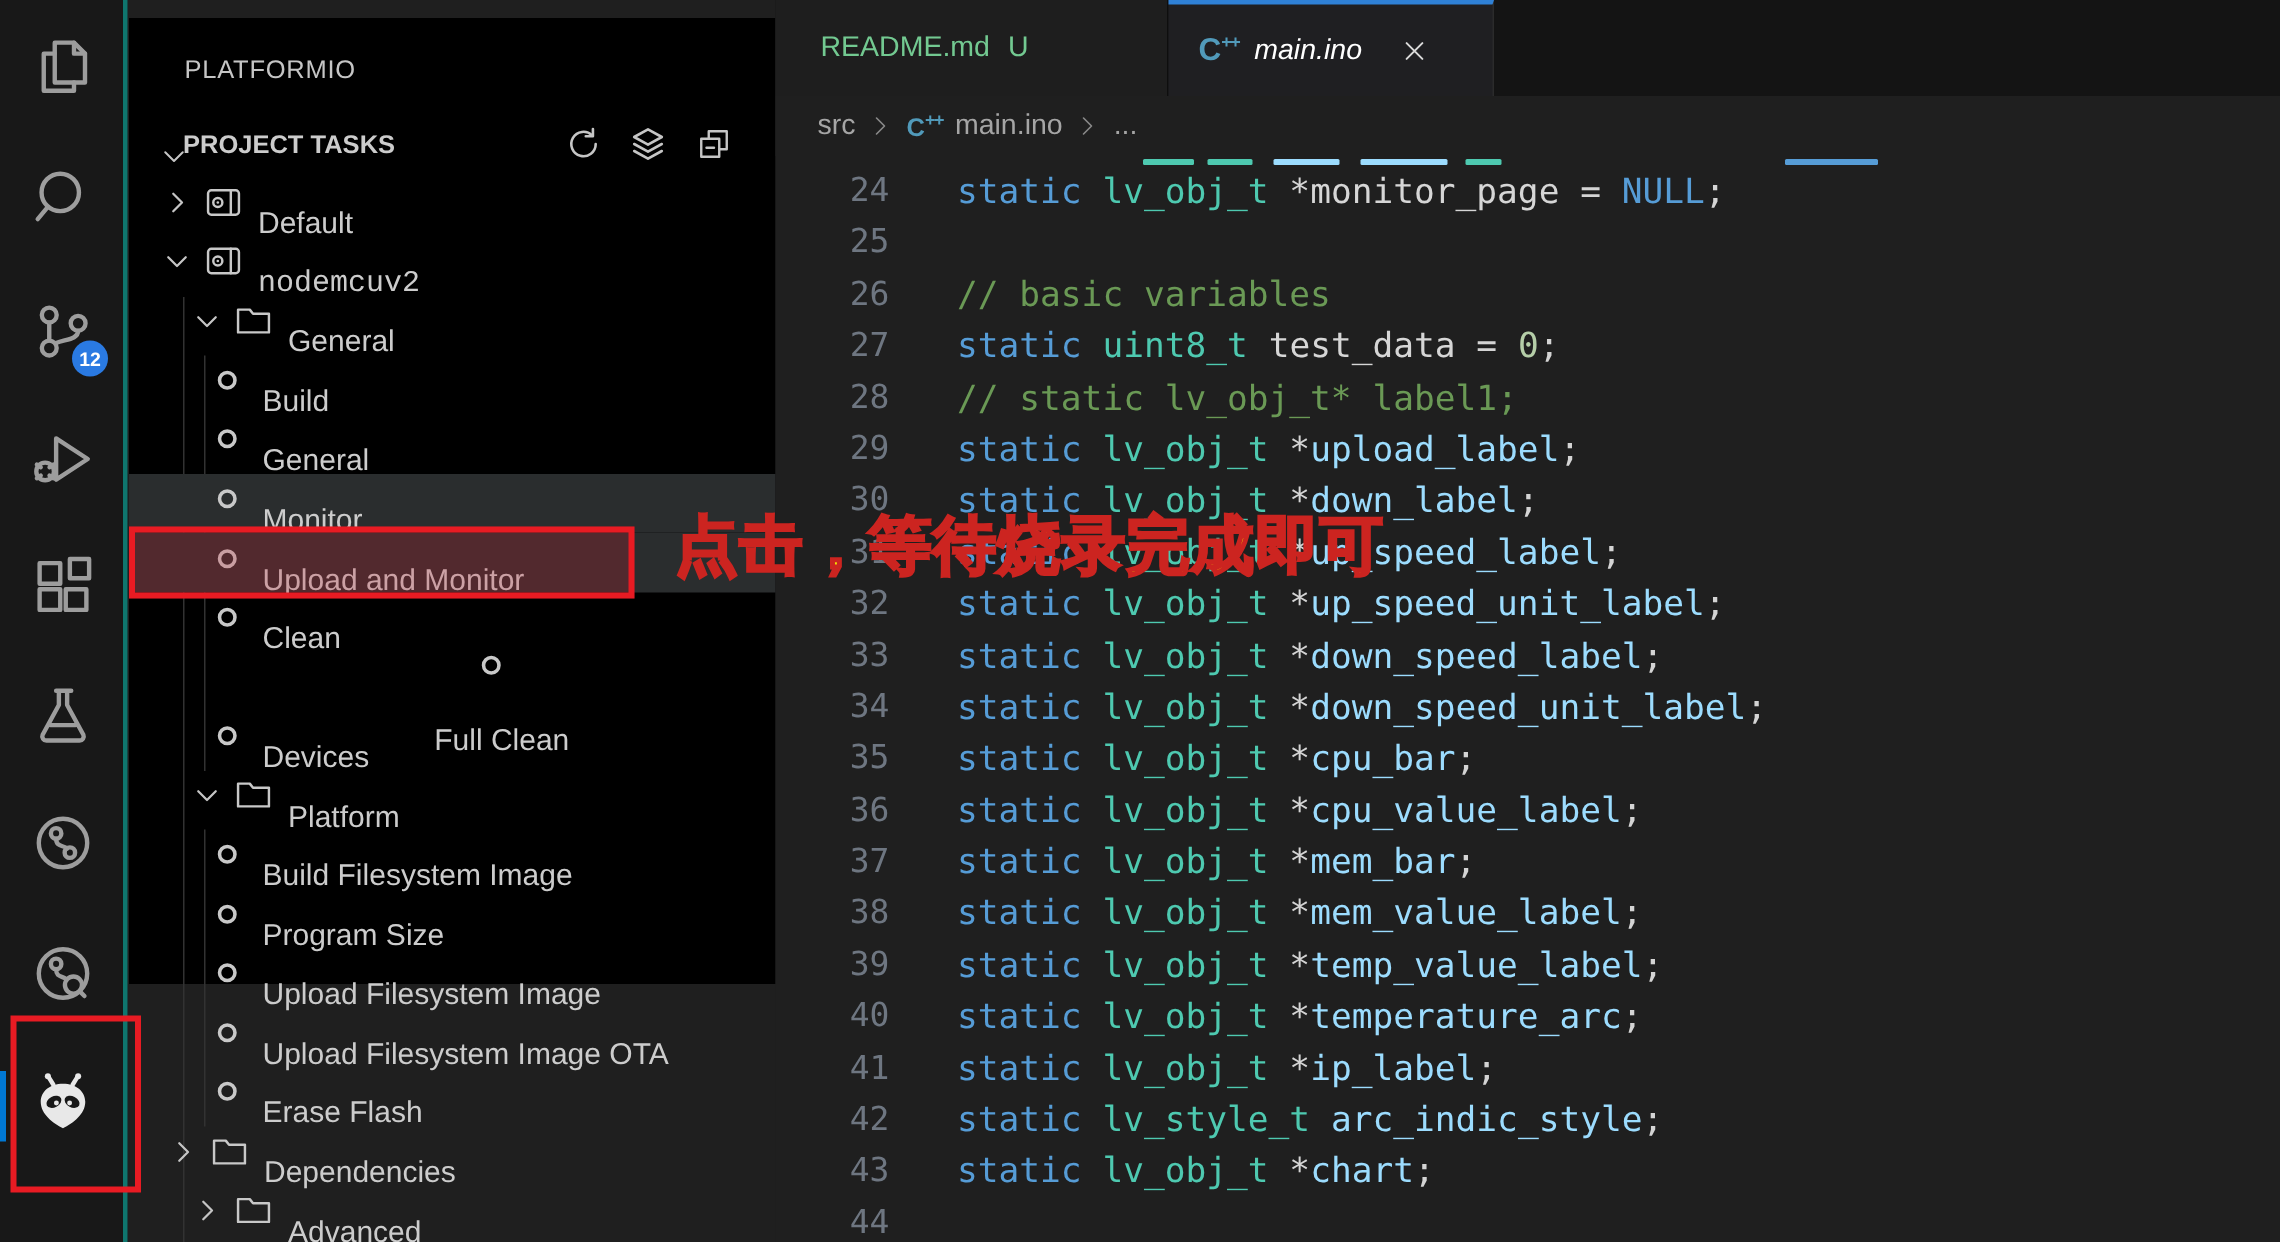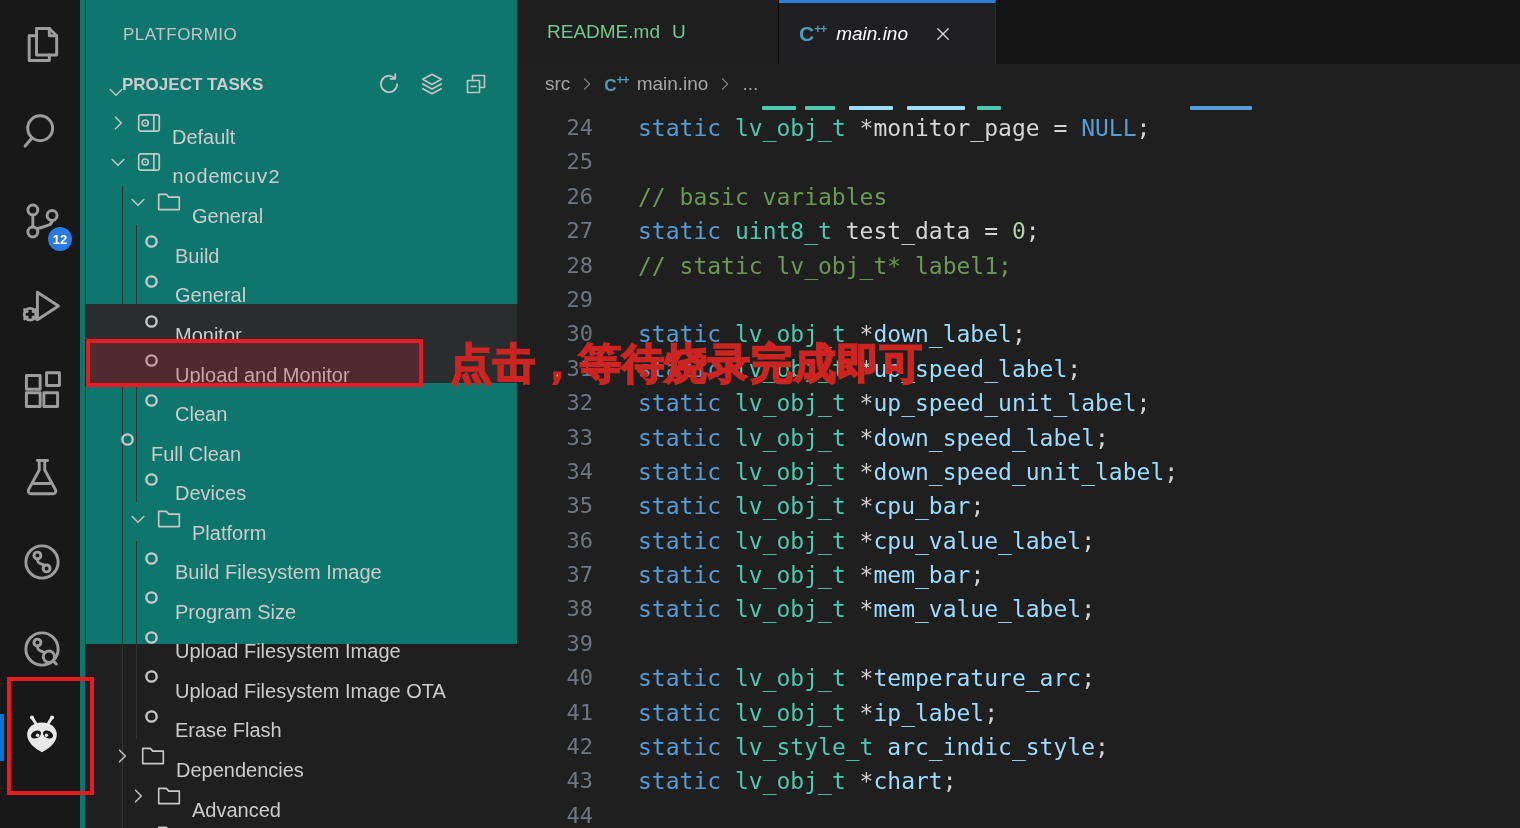--- a/index.html
+++ b/index.html
@@ -1,33 +1,33 @@
 <!DOCTYPE html>
 <html><head>
 <meta charset="utf-8">
 <style>
   * { margin:0; padding:0; box-sizing:border-box; }
   html,body { width:1520px; height:828px; background:#1f1f1f; overflow:hidden;
               font-family:"Liberation Sans", sans-serif; position:relative; }
 
   
   #activitybar { position:absolute; left:0; top:0; width:85px; height:828px;
-                 background:#181818; border-right:5px solid #0f766e; }
+                 background:#181818; border-right:3px solid #0f766e; }
   .ab-item { position:absolute; left:0; width:84px; height:62px;
              display:flex; align-items:center; justify-content:center; color:#9d9d9d; }
   .ab-item svg { width:44px; height:44px; stroke:#9d9d9d; fill:none;
                  stroke-width:1.6; stroke-linecap:round; stroke-linejoin:round; }
   .ab-item.active svg { stroke:#e8e8e8; }
   .ab-badge { position:absolute; right:12px; bottom:3px; min-width:24px; height:24px;
               border-radius:12px; color:#ffffff; font-size:13px; font-weight:bold;
               display:flex; align-items:center; justify-content:center; padding:0 4px; }
   #ab-active-bar { position:absolute; left:0; top:714px; width:4px; height:47px; }
 
   
-  #sidebar { position:absolute; left:86px; top:0; width:431px; height:644px; background:#0f766e; }
+  #sidebar { position:absolute; left:86px; top:12px; width:431px; height:644px; background:#000000; }
   #sb-title-row { position:absolute; top:21px; left:0; right:0; height:28px; }
   #sb-title { position:absolute; left:37px; top:4px; font-size:17px; color:#c5c5c5; letter-spacing:0.5px; }
   #sb-more { position:absolute; right:26px; top:2px; width:26px; height:26px; display:flex;
              align-items:center; justify-content:center; }
   #sb-section { position:absolute; top:66px; left:0; right:0; height:40px; }
   #sb-section .chev { position:absolute; left:10px; top:8px; }
   #sb-section-label { position:absolute; left:36px; top:9px; font-size:17px; font-weight:bold; color:#cccccc; }
   .sb-action { position:absolute; top:6px; width:28px; height:28px; display:flex;
                align-items:center; justify-content:center; }
   .sb-action svg, #sb-more svg, .chev svg { stroke:#c5c5c5; fill:none; stroke-width:1.6;
@@ -269,21 +269,21 @@
               <circle cx="12" cy="12" r="6.5" stroke-width="3"></circle>
             </svg></span>
           <span class="row-label">Upload and Monitor</span>
         </div>
         <div class="row" style="padding-left: 56px;">
           <span class="tree-ico" style="margin-right: 4px;"><svg viewBox="0 0 24 24" style="width: 19px; height: 19px;">
               <circle cx="12" cy="12" r="6.5" stroke-width="3"></circle>
             </svg></span>
           <span class="row-label">Clean</span>
         </div>
-        <div class="row" style="padding-left: 32px;">
+        <div class="row" style="padding-left: 56px; flex-direction: column;">
           <span class="tree-ico" style="margin-right: 4px;"><svg viewBox="0 0 24 24" style="width: 19px; height: 19px;">
               <circle cx="12" cy="12" r="6.5" stroke-width="3"></circle>
             </svg></span>
           <span class="row-label">Full Clean</span>
         </div>
         <div class="row" style="padding-left: 56px;">
           <span class="tree-ico" style="margin-right: 4px;"><svg viewBox="0 0 24 24" style="width: 19px; height: 19px;">
               <circle cx="12" cy="12" r="6.5" stroke-width="3"></circle>
             </svg></span>
           <span class="row-label">Devices</span>
@@ -409,31 +409,31 @@
         <div class="frag" style="left: 332px; width: 44px; background: rgb(156, 220, 254);"></div>
         <div class="frag" style="left: 390px; width: 58px; background: rgb(156, 220, 254);"></div>
         <div class="frag" style="left: 460px; width: 24px; background: rgb(78, 201, 176);"></div>
         <div class="frag" style="left: 673px; width: 62px; background: rgb(86, 156, 214);"></div>
       </div>
       <div class="cline"><span class="lnum">24</span><span class="ltext"><span class="tk-kw">static</span><span class="tk-pl"> </span><span class="tk-ty">lv_obj_t</span><span class="tk-pl"> *</span><span class="tk-vw">monitor_page</span><span class="tk-pl"> = </span><span class="tk-kw">NULL</span><span class="tk-pl">;</span></span></div>
       <div class="cline"><span class="lnum">25</span><span class="ltext"></span></div>
       <div class="cline"><span class="lnum">26</span><span class="ltext"><span class="tk-cm">// basic variables</span></span></div>
       <div class="cline"><span class="lnum">27</span><span class="ltext"><span class="tk-kw">static</span><span class="tk-pl"> </span><span class="tk-ty">uint8_t</span><span class="tk-pl"> </span><span class="tk-vw">test_data</span><span class="tk-pl"> = </span><span class="tk-nu">0</span><span class="tk-pl">;</span></span></div>
       <div class="cline"><span class="lnum">28</span><span class="ltext"><span class="tk-cm">// static lv_obj_t* label1;</span></span></div>
-      <div class="cline"><span class="lnum">29</span></div>
+      <div class="cline"><span class="lnum">29</span><span class="ltext"><span class="tk-kw">static</span><span class="tk-pl"> </span><span class="tk-ty">lv_obj_t</span><span class="tk-pl"> *</span><span class="tk-va">upload_label</span><span class="tk-pl">;</span></span></div>
       <div class="cline"><span class="lnum">30</span><span class="ltext"><span class="tk-kw">static</span><span class="tk-pl"> </span><span class="tk-ty">lv_obj_t</span><span class="tk-pl"> *</span><span class="tk-va">down_label</span><span class="tk-pl">;</span></span></div>
       <div class="cline"><span class="lnum">31</span><span class="ltext"><span class="tk-kw">static</span><span class="tk-pl"> </span><span class="tk-ty">lv_obj_t</span><span class="tk-pl"> *</span><span class="tk-va">up_speed_label</span><span class="tk-pl">;</span></span></div>
       <div class="cline"><span class="lnum">32</span><span class="ltext"><span class="tk-kw">static</span><span class="tk-pl"> </span><span class="tk-ty">lv_obj_t</span><span class="tk-pl"> *</span><span class="tk-va">up_speed_unit_label</span><span class="tk-pl">;</span></span></div>
       <div class="cline"><span class="lnum">33</span><span class="ltext"><span class="tk-kw">static</span><span class="tk-pl"> </span><span class="tk-ty">lv_obj_t</span><span class="tk-pl"> *</span><span class="tk-va">down_speed_label</span><span class="tk-pl">;</span></span></div>
       <div class="cline"><span class="lnum">34</span><span class="ltext"><span class="tk-kw">static</span><span class="tk-pl"> </span><span class="tk-ty">lv_obj_t</span><span class="tk-pl"> *</span><span class="tk-va">down_speed_unit_label</span><span class="tk-pl">;</span></span></div>
       <div class="cline"><span class="lnum">35</span><span class="ltext"><span class="tk-kw">static</span><span class="tk-pl"> </span><span class="tk-ty">lv_obj_t</span><span class="tk-pl"> *</span><span class="tk-va">cpu_bar</span><span class="tk-pl">;</span></span></div>
       <div class="cline"><span class="lnum">36</span><span class="ltext"><span class="tk-kw">static</span><span class="tk-pl"> </span><span class="tk-ty">lv_obj_t</span><span class="tk-pl"> *</span><span class="tk-va">cpu_value_label</span><span class="tk-pl">;</span></span></div>
       <div class="cline"><span class="lnum">37</span><span class="ltext"><span class="tk-kw">static</span><span class="tk-pl"> </span><span class="tk-ty">lv_obj_t</span><span class="tk-pl"> *</span><span class="tk-va">mem_bar</span><span class="tk-pl">;</span></span></div>
       <div class="cline"><span class="lnum">38</span><span class="ltext"><span class="tk-kw">static</span><span class="tk-pl"> </span><span class="tk-ty">lv_obj_t</span><span class="tk-pl"> *</span><span class="tk-va">mem_value_label</span><span class="tk-pl">;</span></span></div>
-      <div class="cline"><span class="lnum">39</span></div>
+      <div class="cline"><span class="lnum">39</span><span class="ltext"><span class="tk-kw">static</span><span class="tk-pl"> </span><span class="tk-ty">lv_obj_t</span><span class="tk-pl"> *</span><span class="tk-va">temp_value_label</span><span class="tk-pl">;</span></span></div>
       <div class="cline"><span class="lnum">40</span><span class="ltext"><span class="tk-kw">static</span><span class="tk-pl"> </span><span class="tk-ty">lv_obj_t</span><span class="tk-pl"> *</span><span class="tk-va">temperature_arc</span><span class="tk-pl">;</span></span></div>
       <div class="cline"><span class="lnum">41</span><span class="ltext"><span class="tk-kw">static</span><span class="tk-pl"> </span><span class="tk-ty">lv_obj_t</span><span class="tk-pl"> *</span><span class="tk-va">ip_label</span><span class="tk-pl">;</span></span></div>
       <div class="cline"><span class="lnum">42</span><span class="ltext"><span class="tk-kw">static</span><span class="tk-pl"> </span><span class="tk-ty">lv_style_t</span><span class="tk-pl"> </span><span class="tk-va">arc_indic_style</span><span class="tk-pl">;</span></span></div>
       <div class="cline"><span class="lnum">43</span><span class="ltext"><span class="tk-kw">static</span><span class="tk-pl"> </span><span class="tk-ty">lv_obj_t</span><span class="tk-pl"> *</span><span class="tk-va">chart</span><span class="tk-pl">;</span></span></div>
       <div class="cline"><span class="lnum">44</span><span class="ltext"></span></div>
     </div>
 </div>
 
 <div id="annotation" style="color: rgb(242, 226, 2); -webkit-text-stroke: 2px rgb(204, 36, 32);">点击，等待烧录完成即可</div>
 

